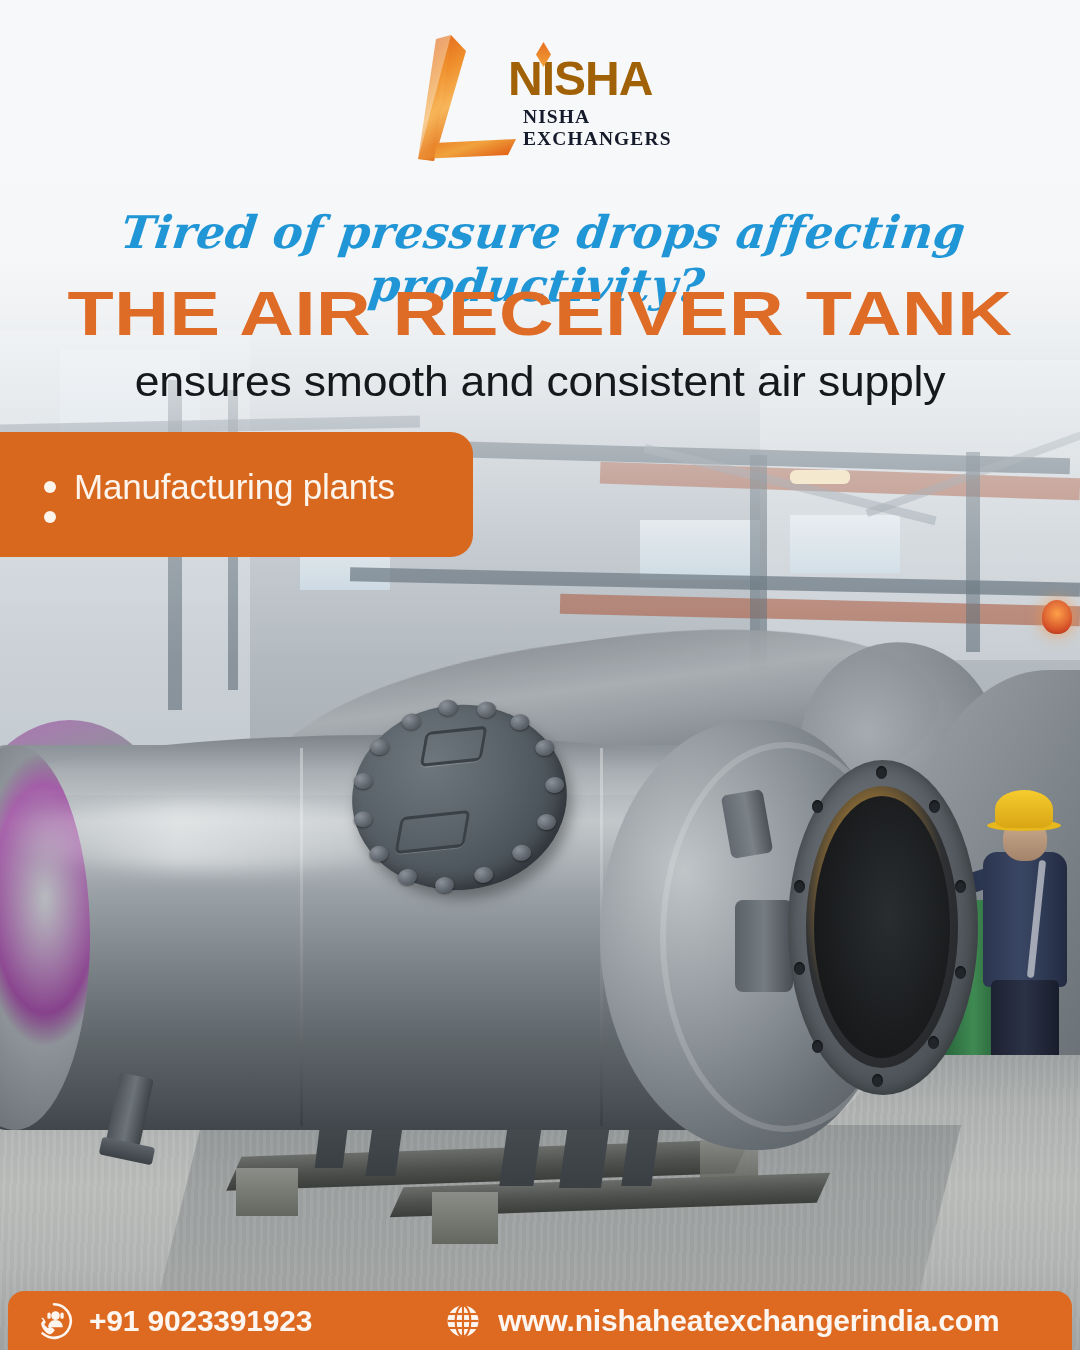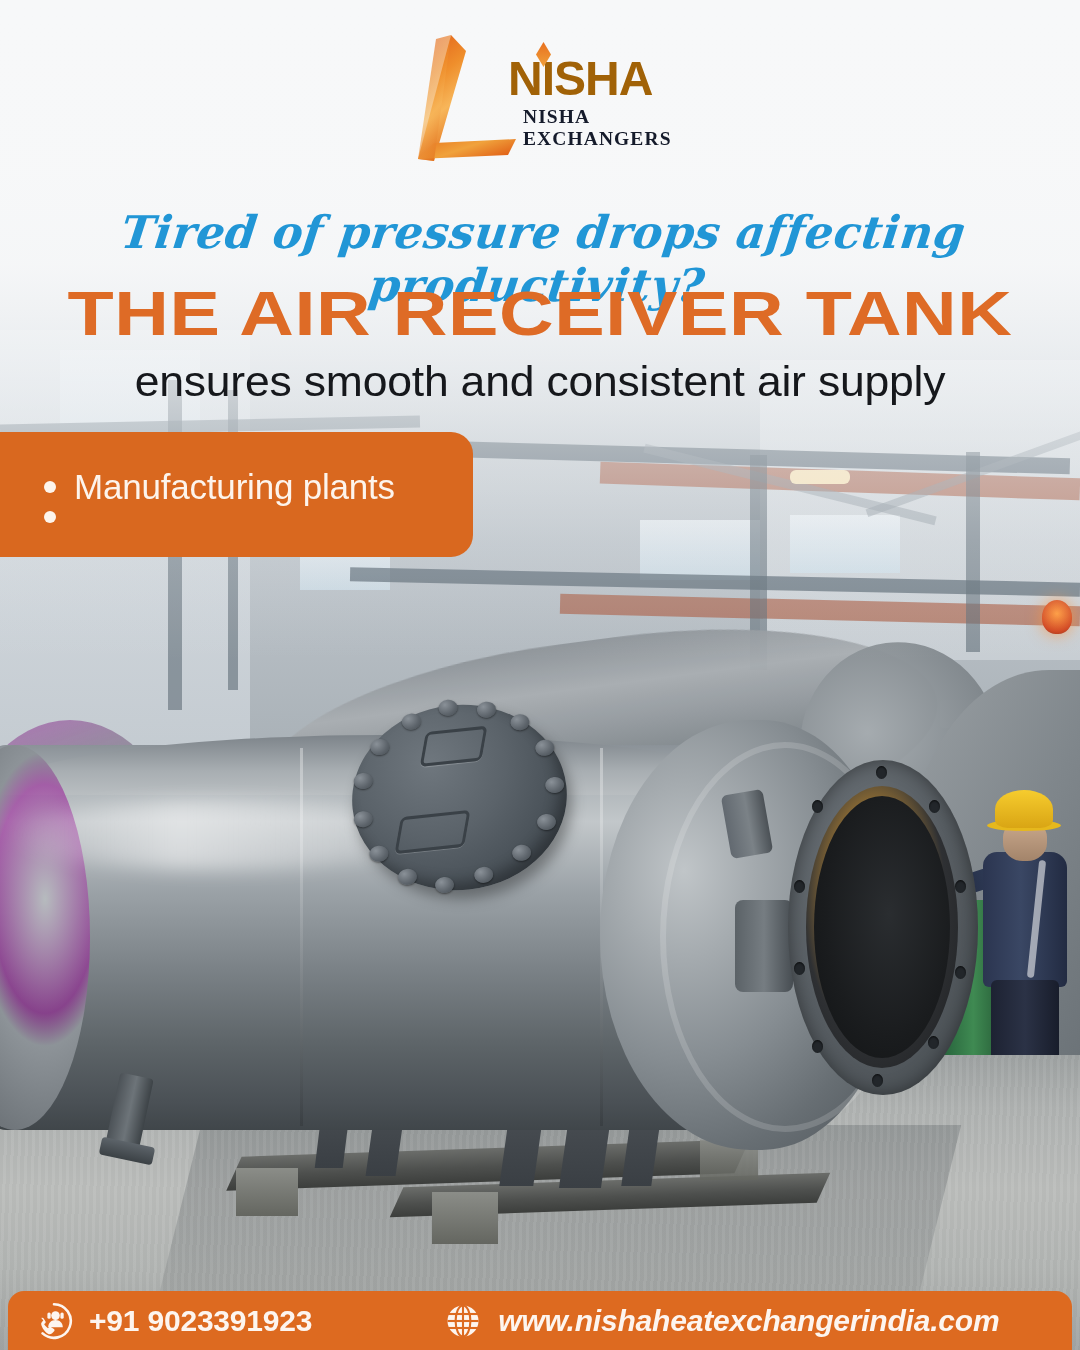--- a/index.html
+++ b/index.html
@@ -398,21 +398,21 @@
   
   .footer{
     position:absolute;left:8px;top:1291px;
     width:1064px;height:59px;
     background:#dd6a20;
     border-radius:16px 16px 0 0;
     display:flex;align-items:center;
   }
   .foot-item{display:flex;align-items:center;}
   .foot-phone{margin-left:26px;}
-  .foot-web{margin-left:131px;font-style:italic;}
+  .foot-web{margin-left:131px;}
   .foot-text{
     font-family:"Liberation Sans", sans-serif;
     font-weight:bold;
     font-size:30px;
     color:#fdf5ef;
     letter-spacing:-.2px;
     margin-left:15px;
     white-space:nowrap;
   }
   .foot-icon{width:40px;height:40px;flex:0 0 auto;}

